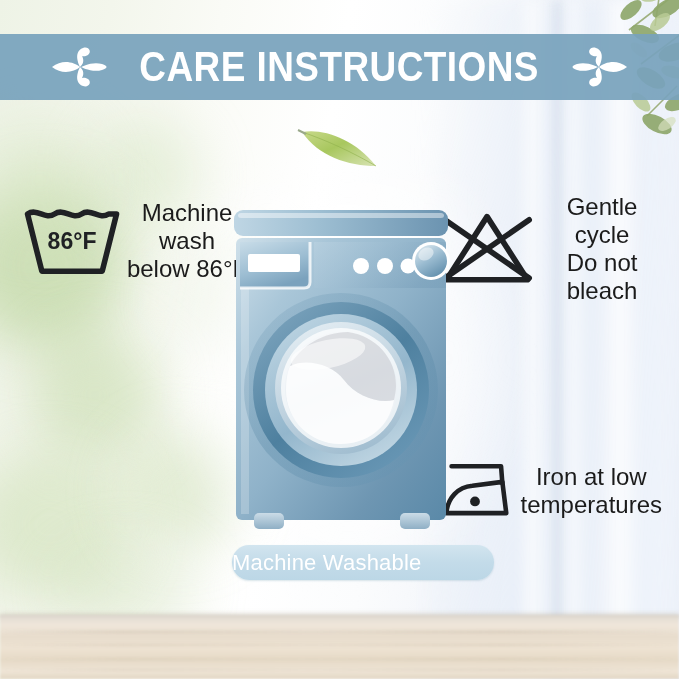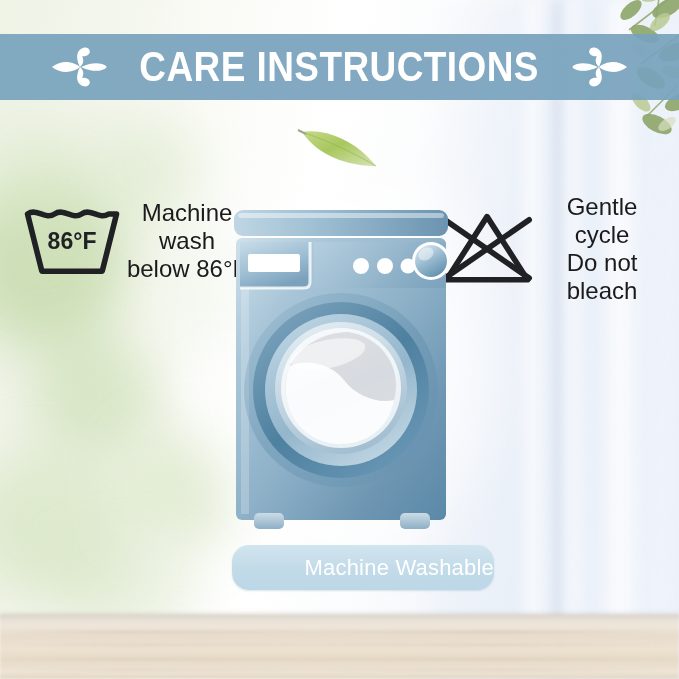--- a/index.html
+++ b/index.html
@@ -184,24 +184,24 @@
   .machine {
     position: absolute;
     left: 228px; top: 208px;
     width: 226px; height: 330px;
   }
 
   
   .badge {
     position: absolute;
     left: 232px; top: 545px;
-    width: 262px; height: 45px;
+    width: 262px; height: 35px;
     border-radius: 17px;
     background: linear-gradient(180deg, #d2e5ef 0%, #c3dbe9 50%, #bcd7e6 100%);
-    display: flex; align-items: center; justify-content: flex-end;
+    display: flex; align-items: center; justify-content: flex-start;
     box-shadow: 0 1px 2px rgba(120,160,180,.28);
   }
   .badge-text {
     color: #ffffff;
     font-size: 22px;
     letter-spacing: .2px;
     font-family: "Liberation Sans", sans-serif;
   }
 </style>
 </head>
@@ -309,20 +309,29 @@
     <svg class="cell-icon" width="136" height="96" viewBox="0 0 136 96">
       <path d="M68 8 L118 86 L18 86 Z" fill="none" stroke="#1F2124" stroke-width="7" stroke-linejoin="round"></path>
       <path d="M16 12 L120 84" stroke="#1F2124" stroke-width="7" stroke-linecap="round"></path>
       <path d="M120 12 L16 84" stroke="#1F2124" stroke-width="7" stroke-linecap="round"></path>
     </svg>
     <div class="cell-label">Gentle cycle
 Do not bleach</div>
   </div>
 
 
+  <div class="cell" id="cell-iron">
+    <svg class="cell-icon" width="136" height="96" viewBox="0 0 136 96">
+      <path d="M22 82 C24 58 40 42 62 40 L108 34 L114 82 Z" fill="none" stroke="#1F2124" stroke-width="7" stroke-linejoin="round" stroke-linecap="round"></path>
+      <path d="M30 10 L106 10 L108 36" fill="none" stroke="#1F2124" stroke-width="7" stroke-linejoin="round" stroke-linecap="round"></path>
+      <circle cx="66" cy="64" r="7.5" fill="#1F2124"></circle>
+    </svg>
+    <div class="cell-label">Iron at low
+temperatures</div>
+  </div>
 
   <svg class="machine" viewBox="0 0 226 330">
     <defs>
       <linearGradient id="bodyG" x1="0" y1="0" x2="1" y2="1">
         <stop offset="0%" stop-color="#CFE0EA"></stop>
         <stop offset="22%" stop-color="#A9C6D8"></stop>
         <stop offset="50%" stop-color="#8FB2C9"></stop>
         <stop offset="78%" stop-color="#6E96B2"></stop>
         <stop offset="100%" stop-color="#5A89A8"></stop>
       </linearGradient>

